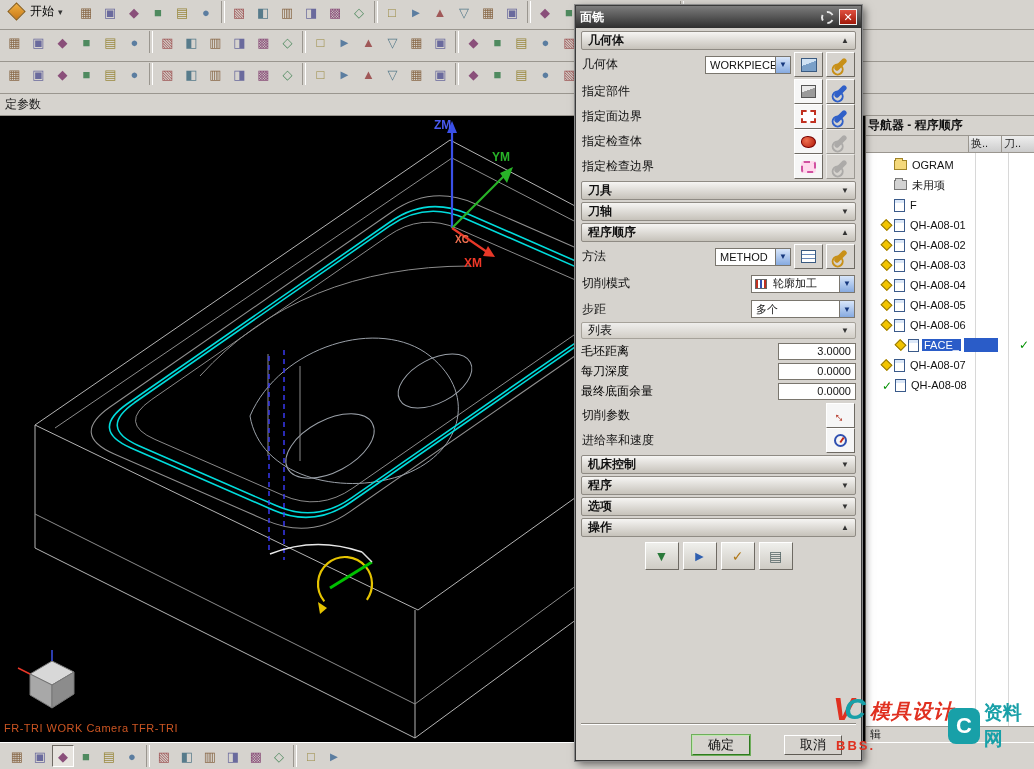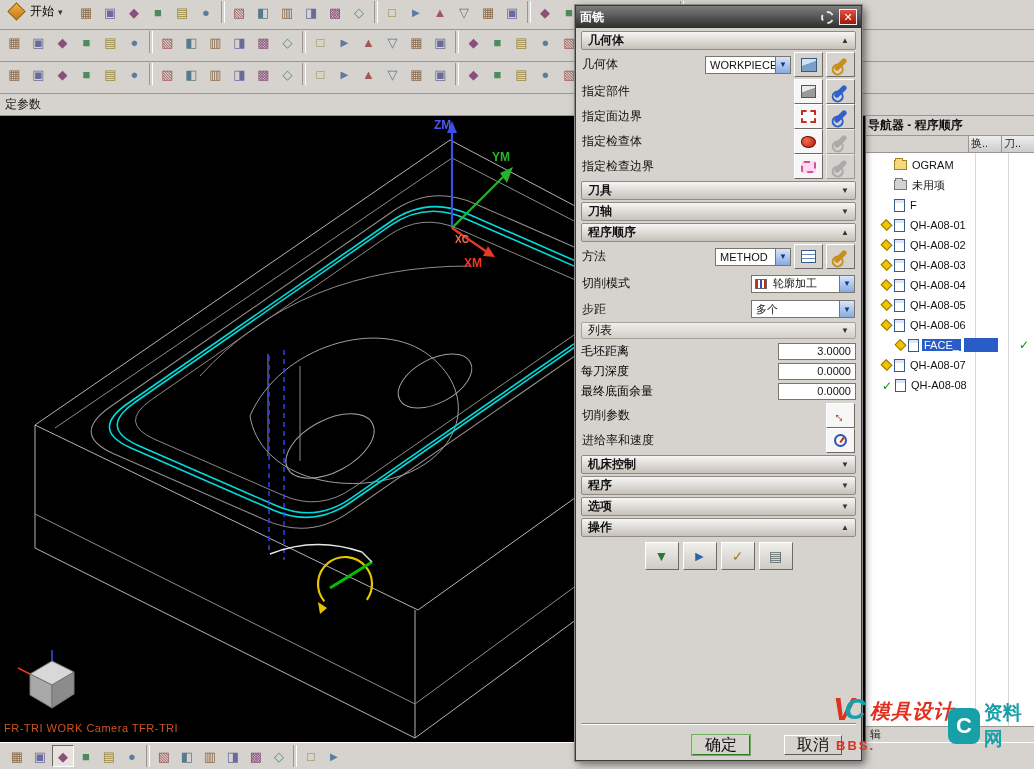--- a/index.html
+++ b/index.html
@@ -74,21 +74,21 @@
   .zig{width:17px;height:11px;background:
       linear-gradient(135deg,transparent 44%,#d0a000 45%,#d0a000 55%,transparent 56%),
       linear-gradient(45deg,transparent 44%,#3050b0 45%,#3050b0 55%,transparent 56%);}
   .speedo{width:13px;height:13px;border:2px solid #3050b0;border-radius:50%;position:relative;}
   .speedo::before{content:"";position:absolute;left:5px;top:1px;width:2px;height:6px;background:#c02818;transform:rotate(35deg);}
   .pat{width:12px;height:10px;background:repeating-linear-gradient(90deg,#c03020 0 2px,#fff 2px 4px,#3050b0 4px 6px,#fff 6px 8px);border:1px solid #666;margin:0 2px 0 3px;}
   .opbtn{width:34px;height:28px;border:1px solid;border-color:#fff #6e6a63 #6e6a63 #fff;background:linear-gradient(#efefec,#cfccc5);display:flex;align-items:center;justify-content:center;font-size:14px;margin:0 2px;cursor:default;}
   .ops-row{display:flex;justify-content:center;align-items:center;min-height:34px;}
   .dlg-sep{height:2px;border-top:1px solid #8f8b84;border-bottom:1px solid #fff;margin:3px 0;}
   .dlg-footer{display:flex;justify-content:flex-end;gap:34px;align-items:center;height:30px;padding-right:14px;}
-  .pushbtn{min-width:58px;height:20px;background:#d6d3ce;border:1px solid;border-color:#fff #5f5b54 #5f5b54 #fff;font-size:16px;color:#111;display:flex;align-items:center;justify-content:center;cursor:default;}
+  .pushbtn{min-width:58px;height:20px;background:#d6d3ce;border:1px solid;border-color:#fff #5f5b54 #5f5b54 #fff;font-size:13px;color:#111;display:flex;align-items:center;justify-content:center;cursor:default;}
   .pushbtn.ok{border-color:#bfe8b0 #2e7a1e #2e7a1e #bfe8b0;box-shadow:0 0 0 1px #6fae5c;}
 
   
   .right-panel{position:absolute;top:116px;left:865px;width:169px;height:626px;background:#fff;border-left:1px solid #7a766e;z-index:6;display:flex;flex-direction:column;}
   .nav-title{height:20px;background:#d6d3ce;border-bottom:1px solid #9a968f;display:flex;align-items:center;font-weight:bold;padding-left:2px;color:#111;white-space:nowrap;overflow:hidden;}
   .nav-cols{height:17px;background:#d6d3ce;border-bottom:1px solid #9a968f;display:flex;font-size:11px;color:#222;}
   .nav-cols .fill{flex:1;}
   .nav-cols .c{width:33px;border-left:1px solid #9a968f;padding-left:2px;background:linear-gradient(#eee,#ccc);}
   .tree{flex:1;position:relative;background:#fff;overflow:hidden;padding-top:2px;}
   .colline{position:absolute;top:0;bottom:0;width:0;border-left:1px solid #d8d8d8;}

